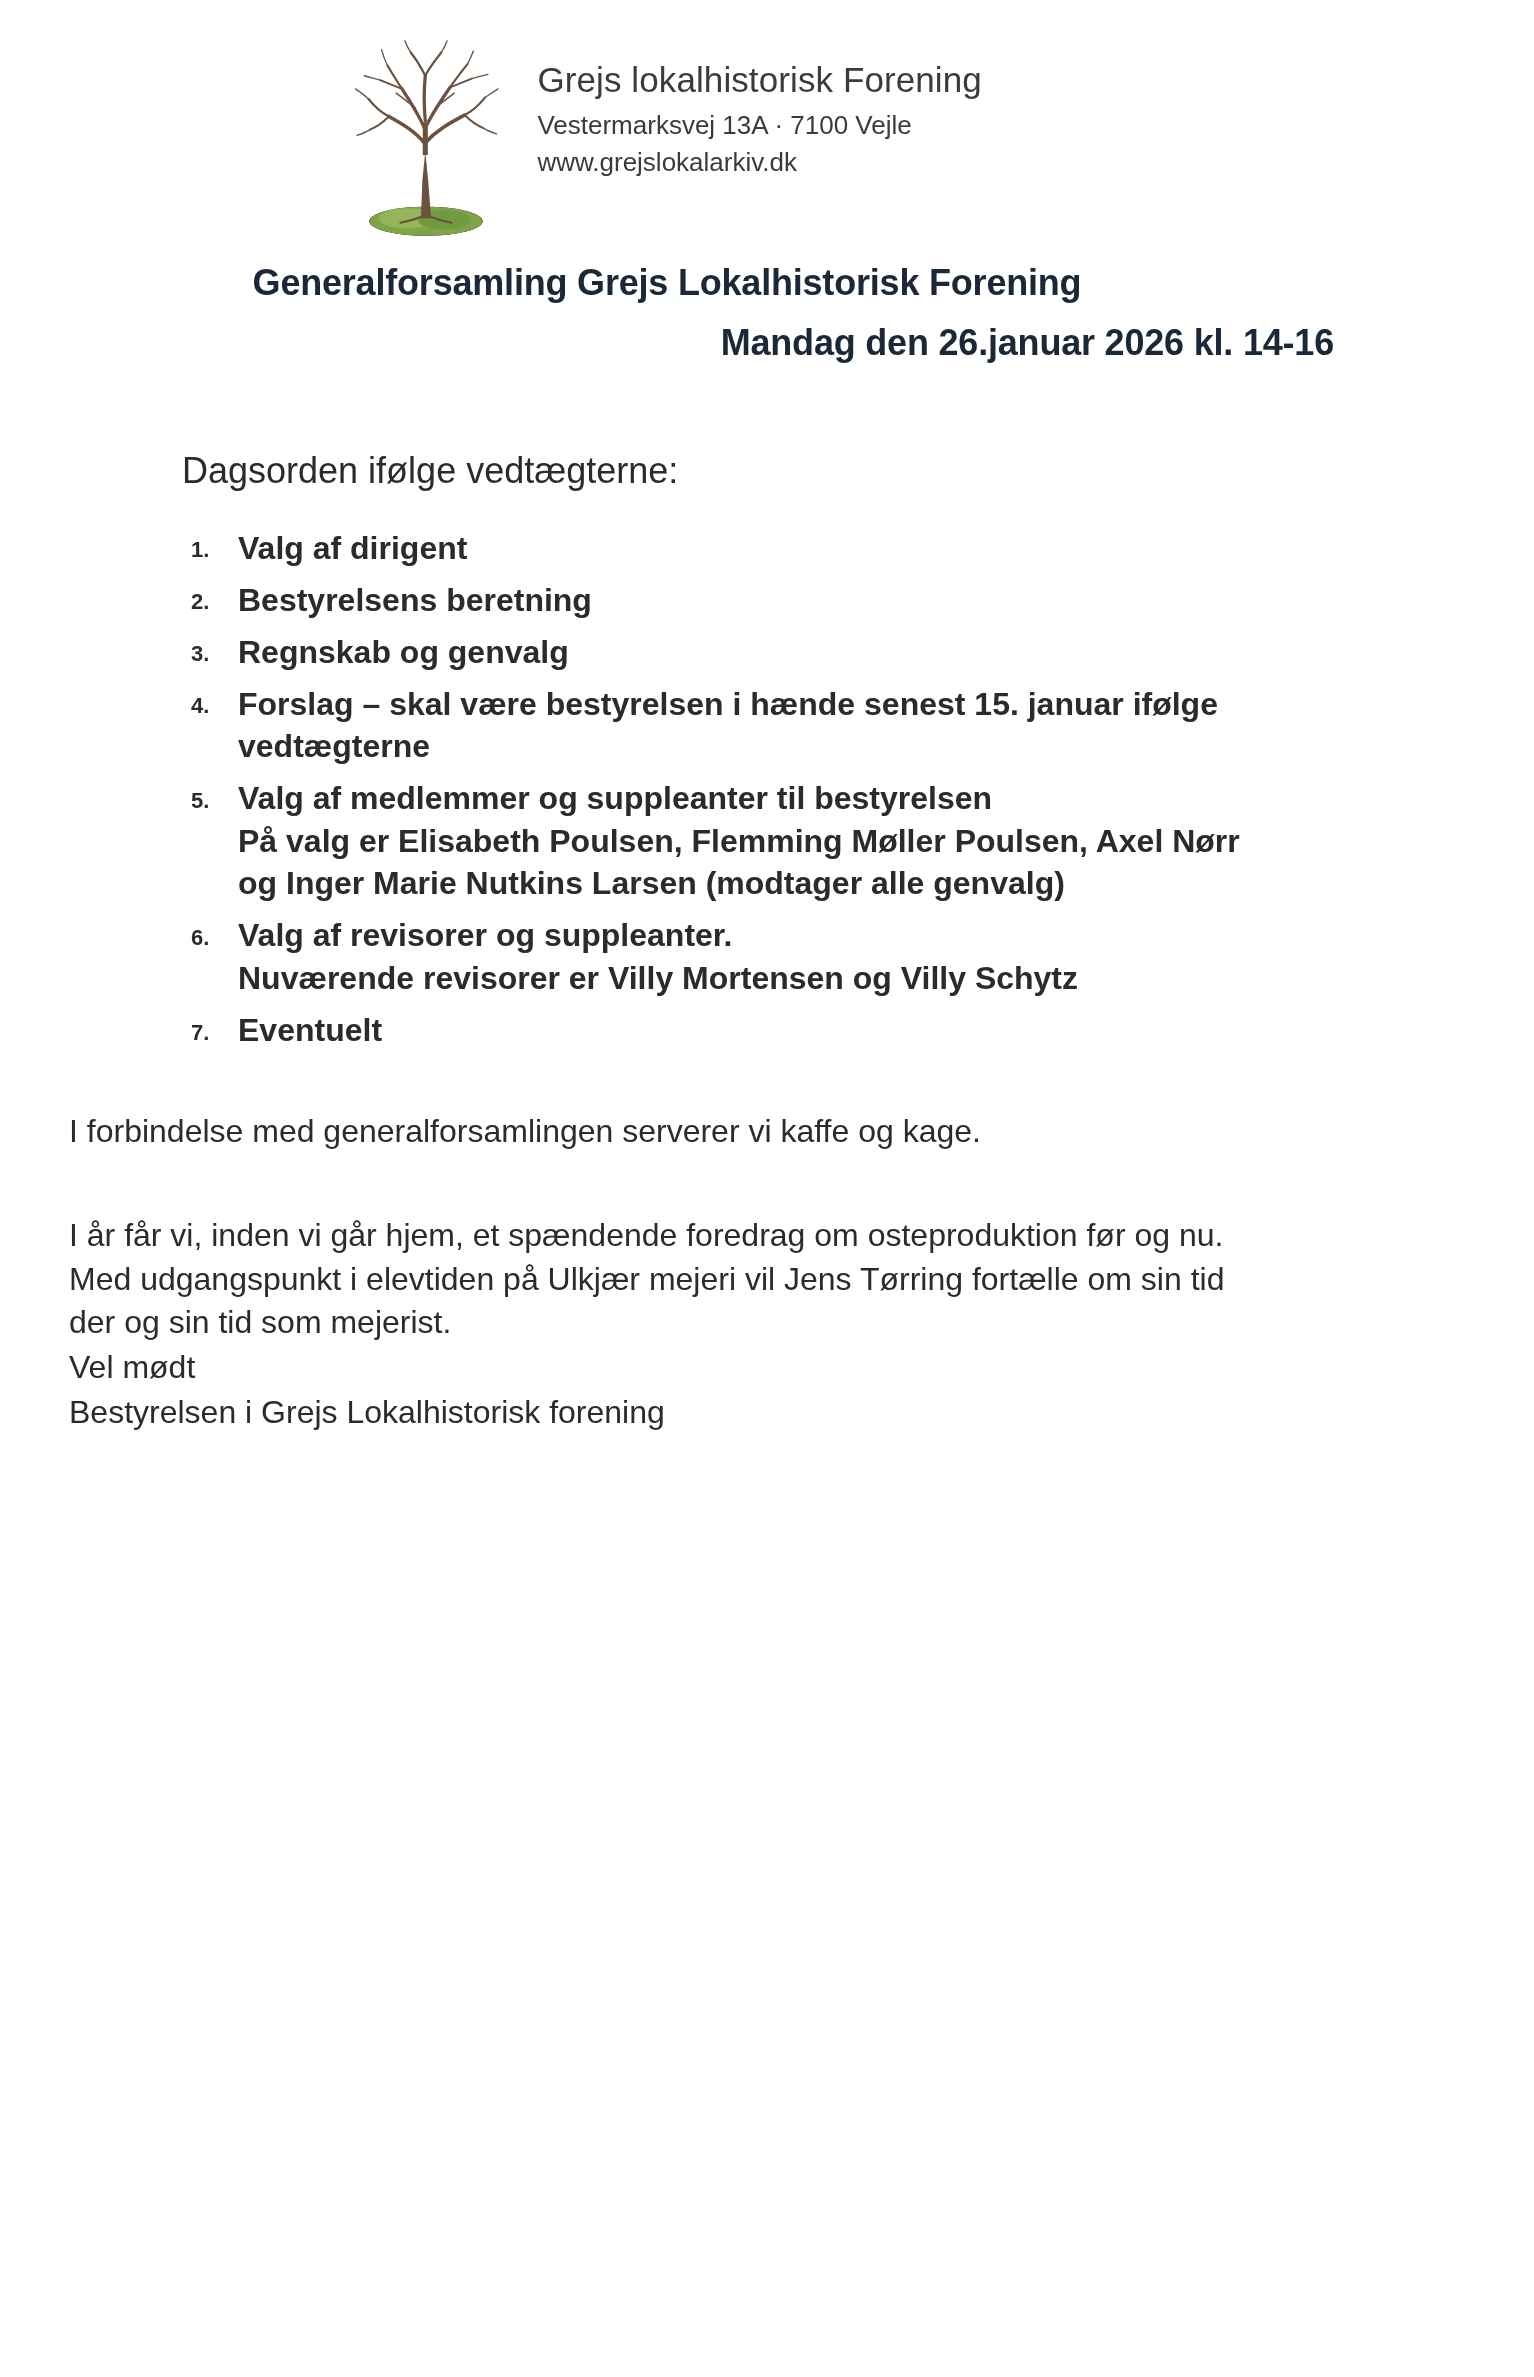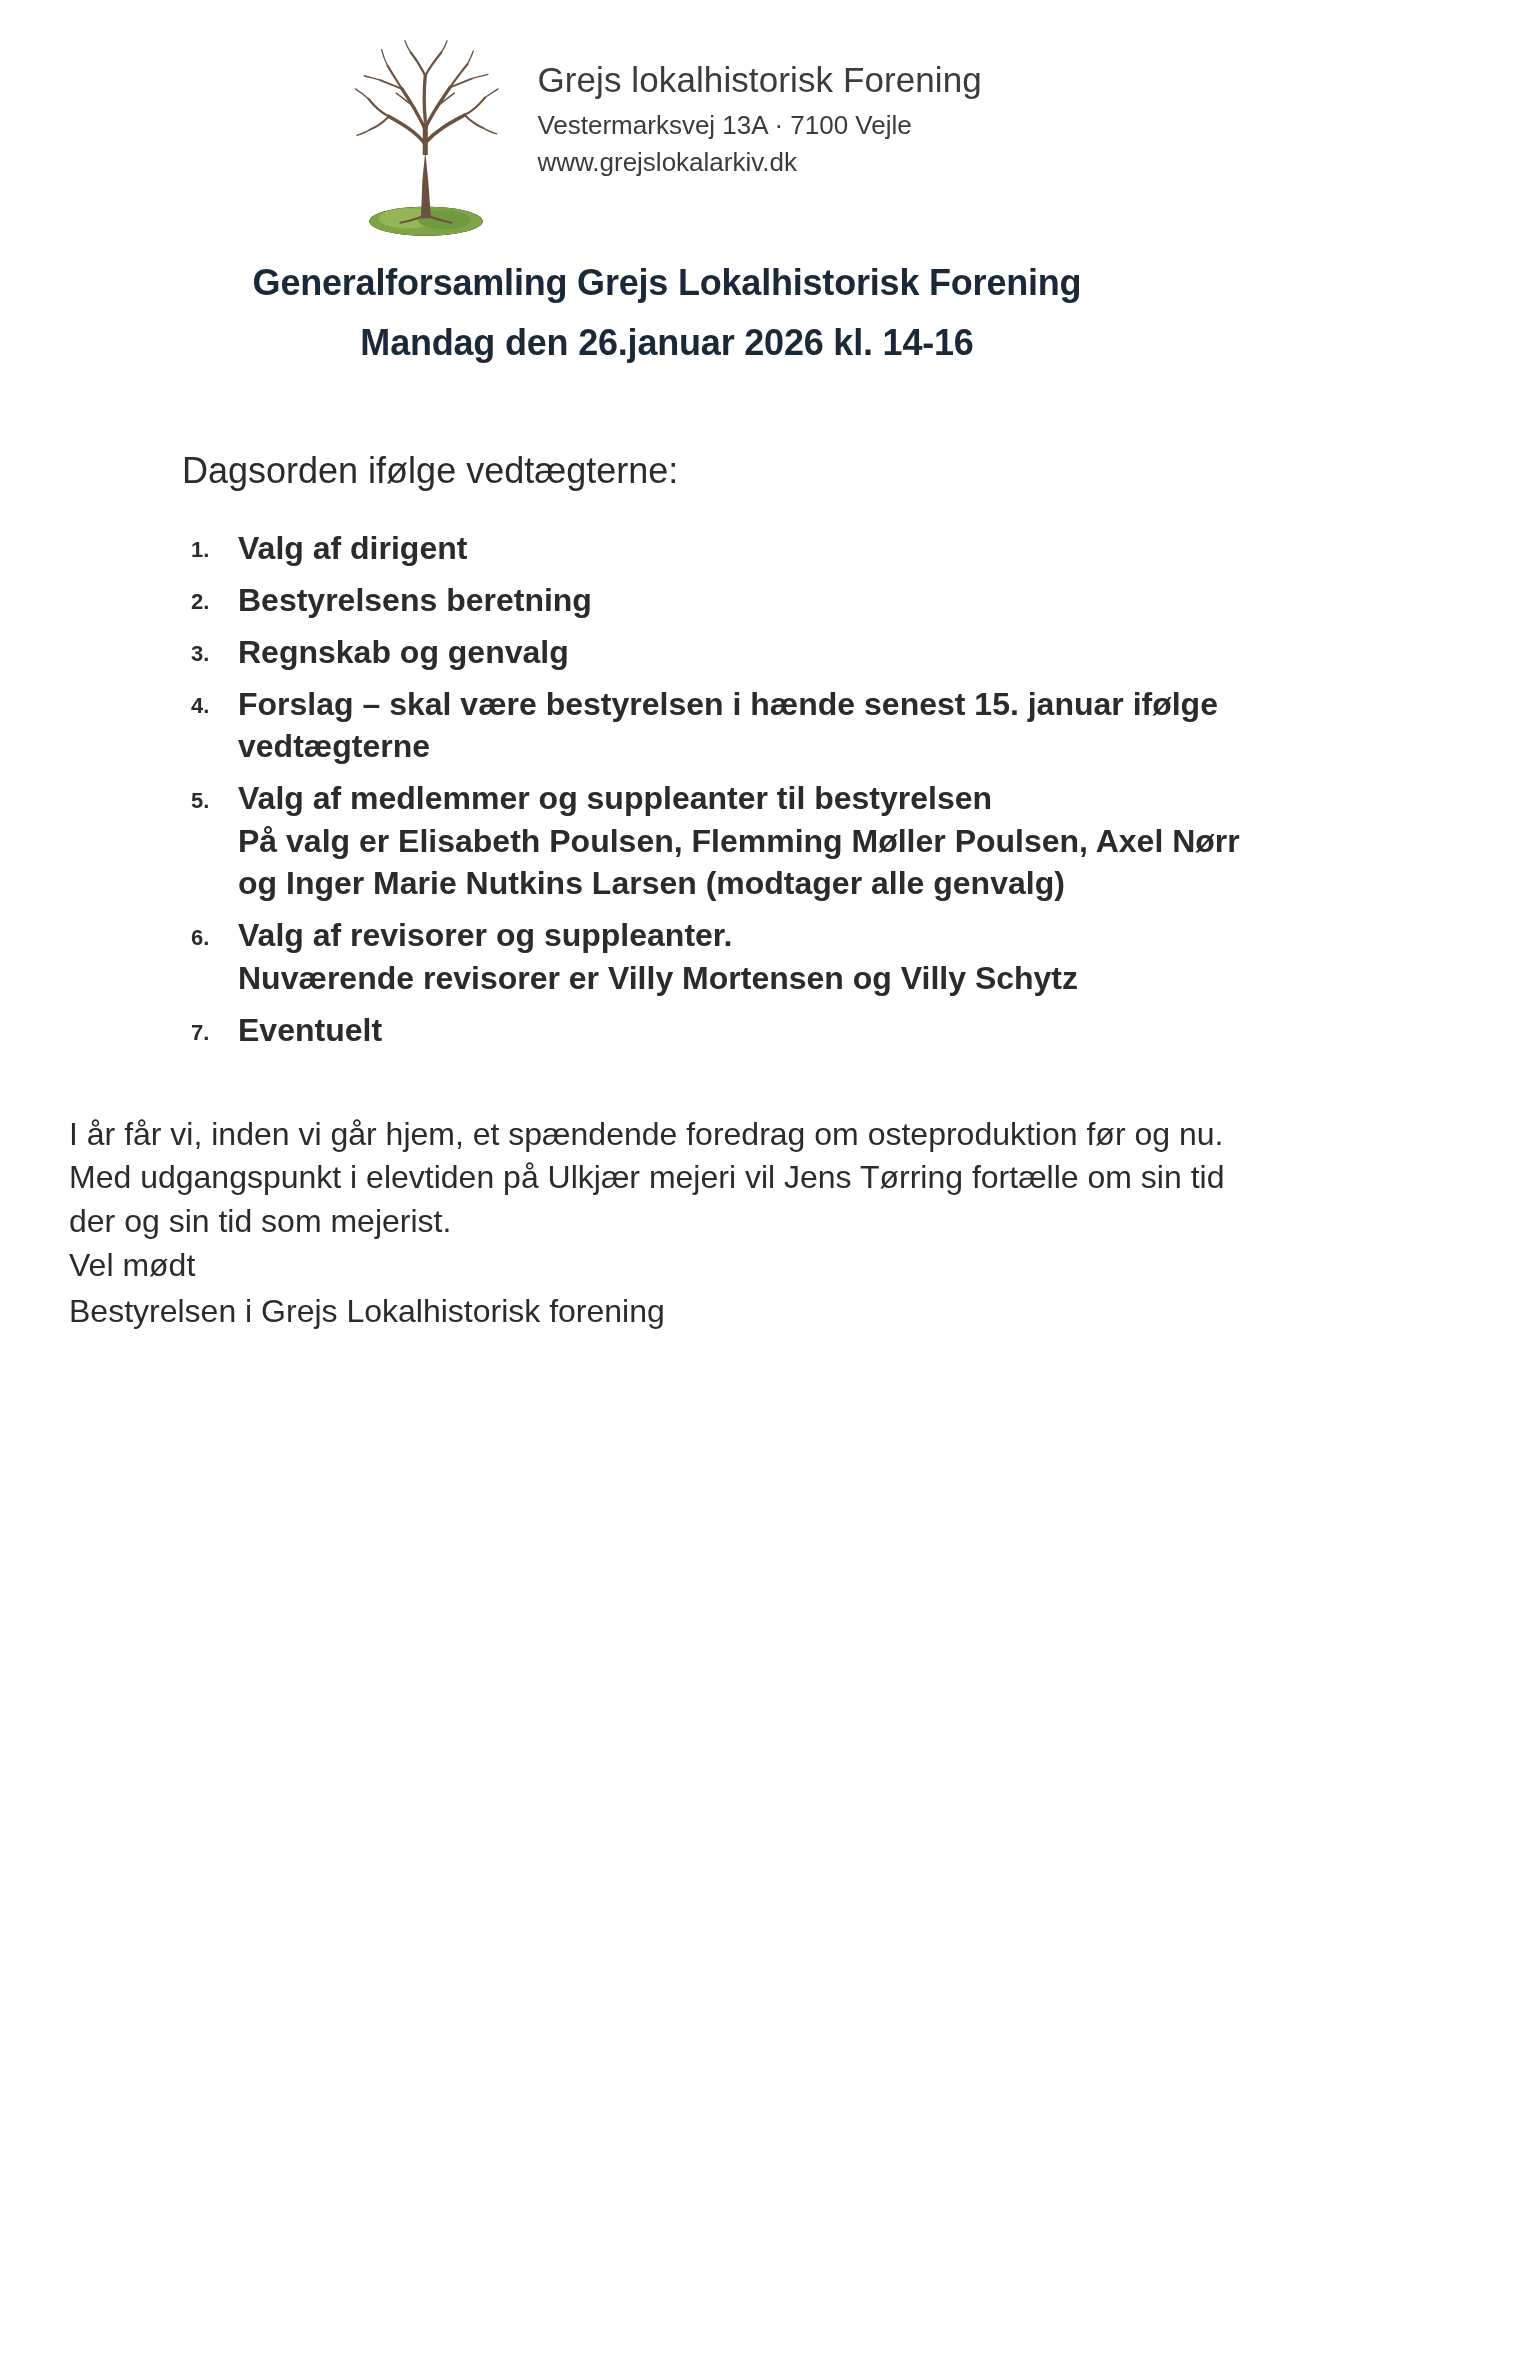--- a/index.html
+++ b/index.html
@@ -73,21 +73,21 @@
   
   .doc-title {
     text-align: center;
     font-size: 36px;
     font-weight: bold;
     color: #1b2838;
     margin: 16px 0 0 0;
     letter-spacing: -0.2px;
   }
   .doc-subtitle {
-    text-align: center;
+    text-align: right;
     font-size: 36px;
     font-weight: bold;
     color: #1b2838;
     margin: 17.5px 0 0 0;
     letter-spacing: -0.2px;
   }
 
   
   .content {
     padding: 0 69px 0 69px;
@@ -226,20 +226,21 @@
       </li>
       <li>
         <span>Valg af revisorer og suppleanter.</span>
         <span class="sub">Nuværende revisorer er Villy Mortensen og Villy Schytz</span>
       </li>
       <li>
         <span>Eventuelt</span>
       </li>
     </ol>
 
+    <p class="para para-block-1">I forbindelse med generalforsamlingen serverer vi kaffe og kage.</p>
 
     <p class="para para-block-2">I år får vi, inden vi går hjem, et spændende foredrag om osteproduktion før og nu. Med udgangspunkt i elevtiden på Ulkjær mejeri vil Jens Tørring fortælle om sin tid der og sin tid som mejerist.</p>
 
     <div class="sign-off">
       <div class="line">Vel mødt</div>
       <div class="line">Bestyrelsen i Grejs Lokalhistorisk forening</div>
     </div>
 
   </div>
 </div>

